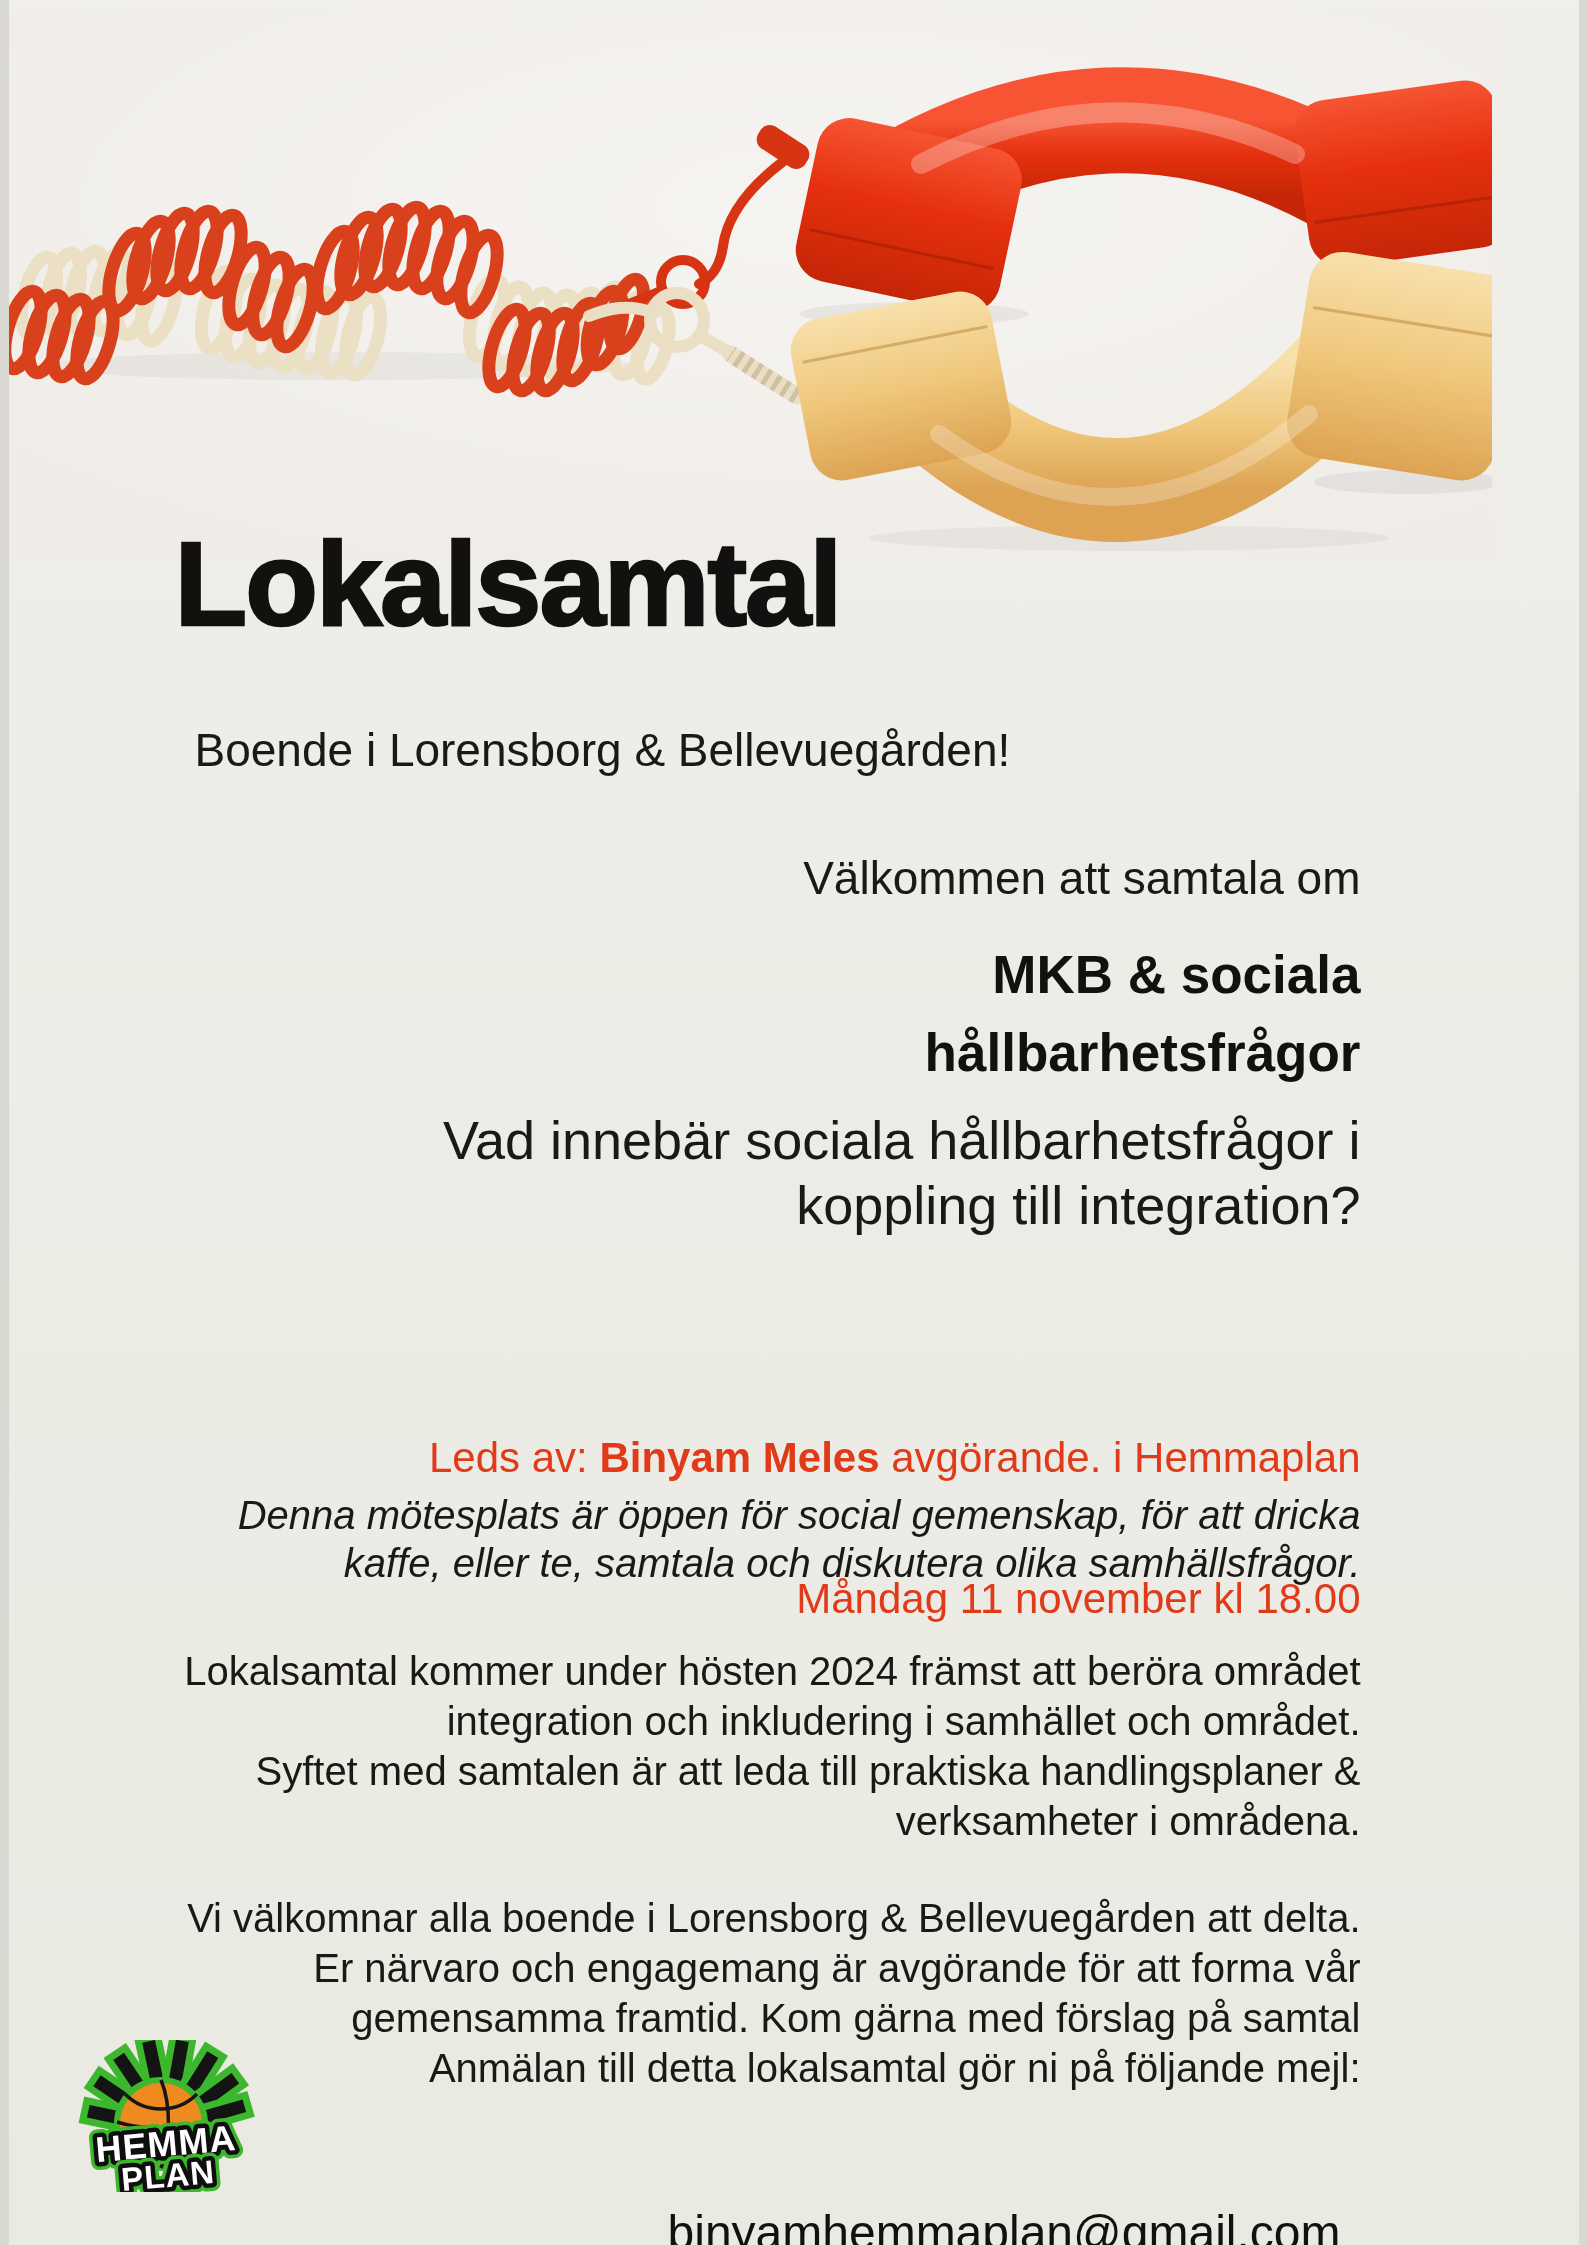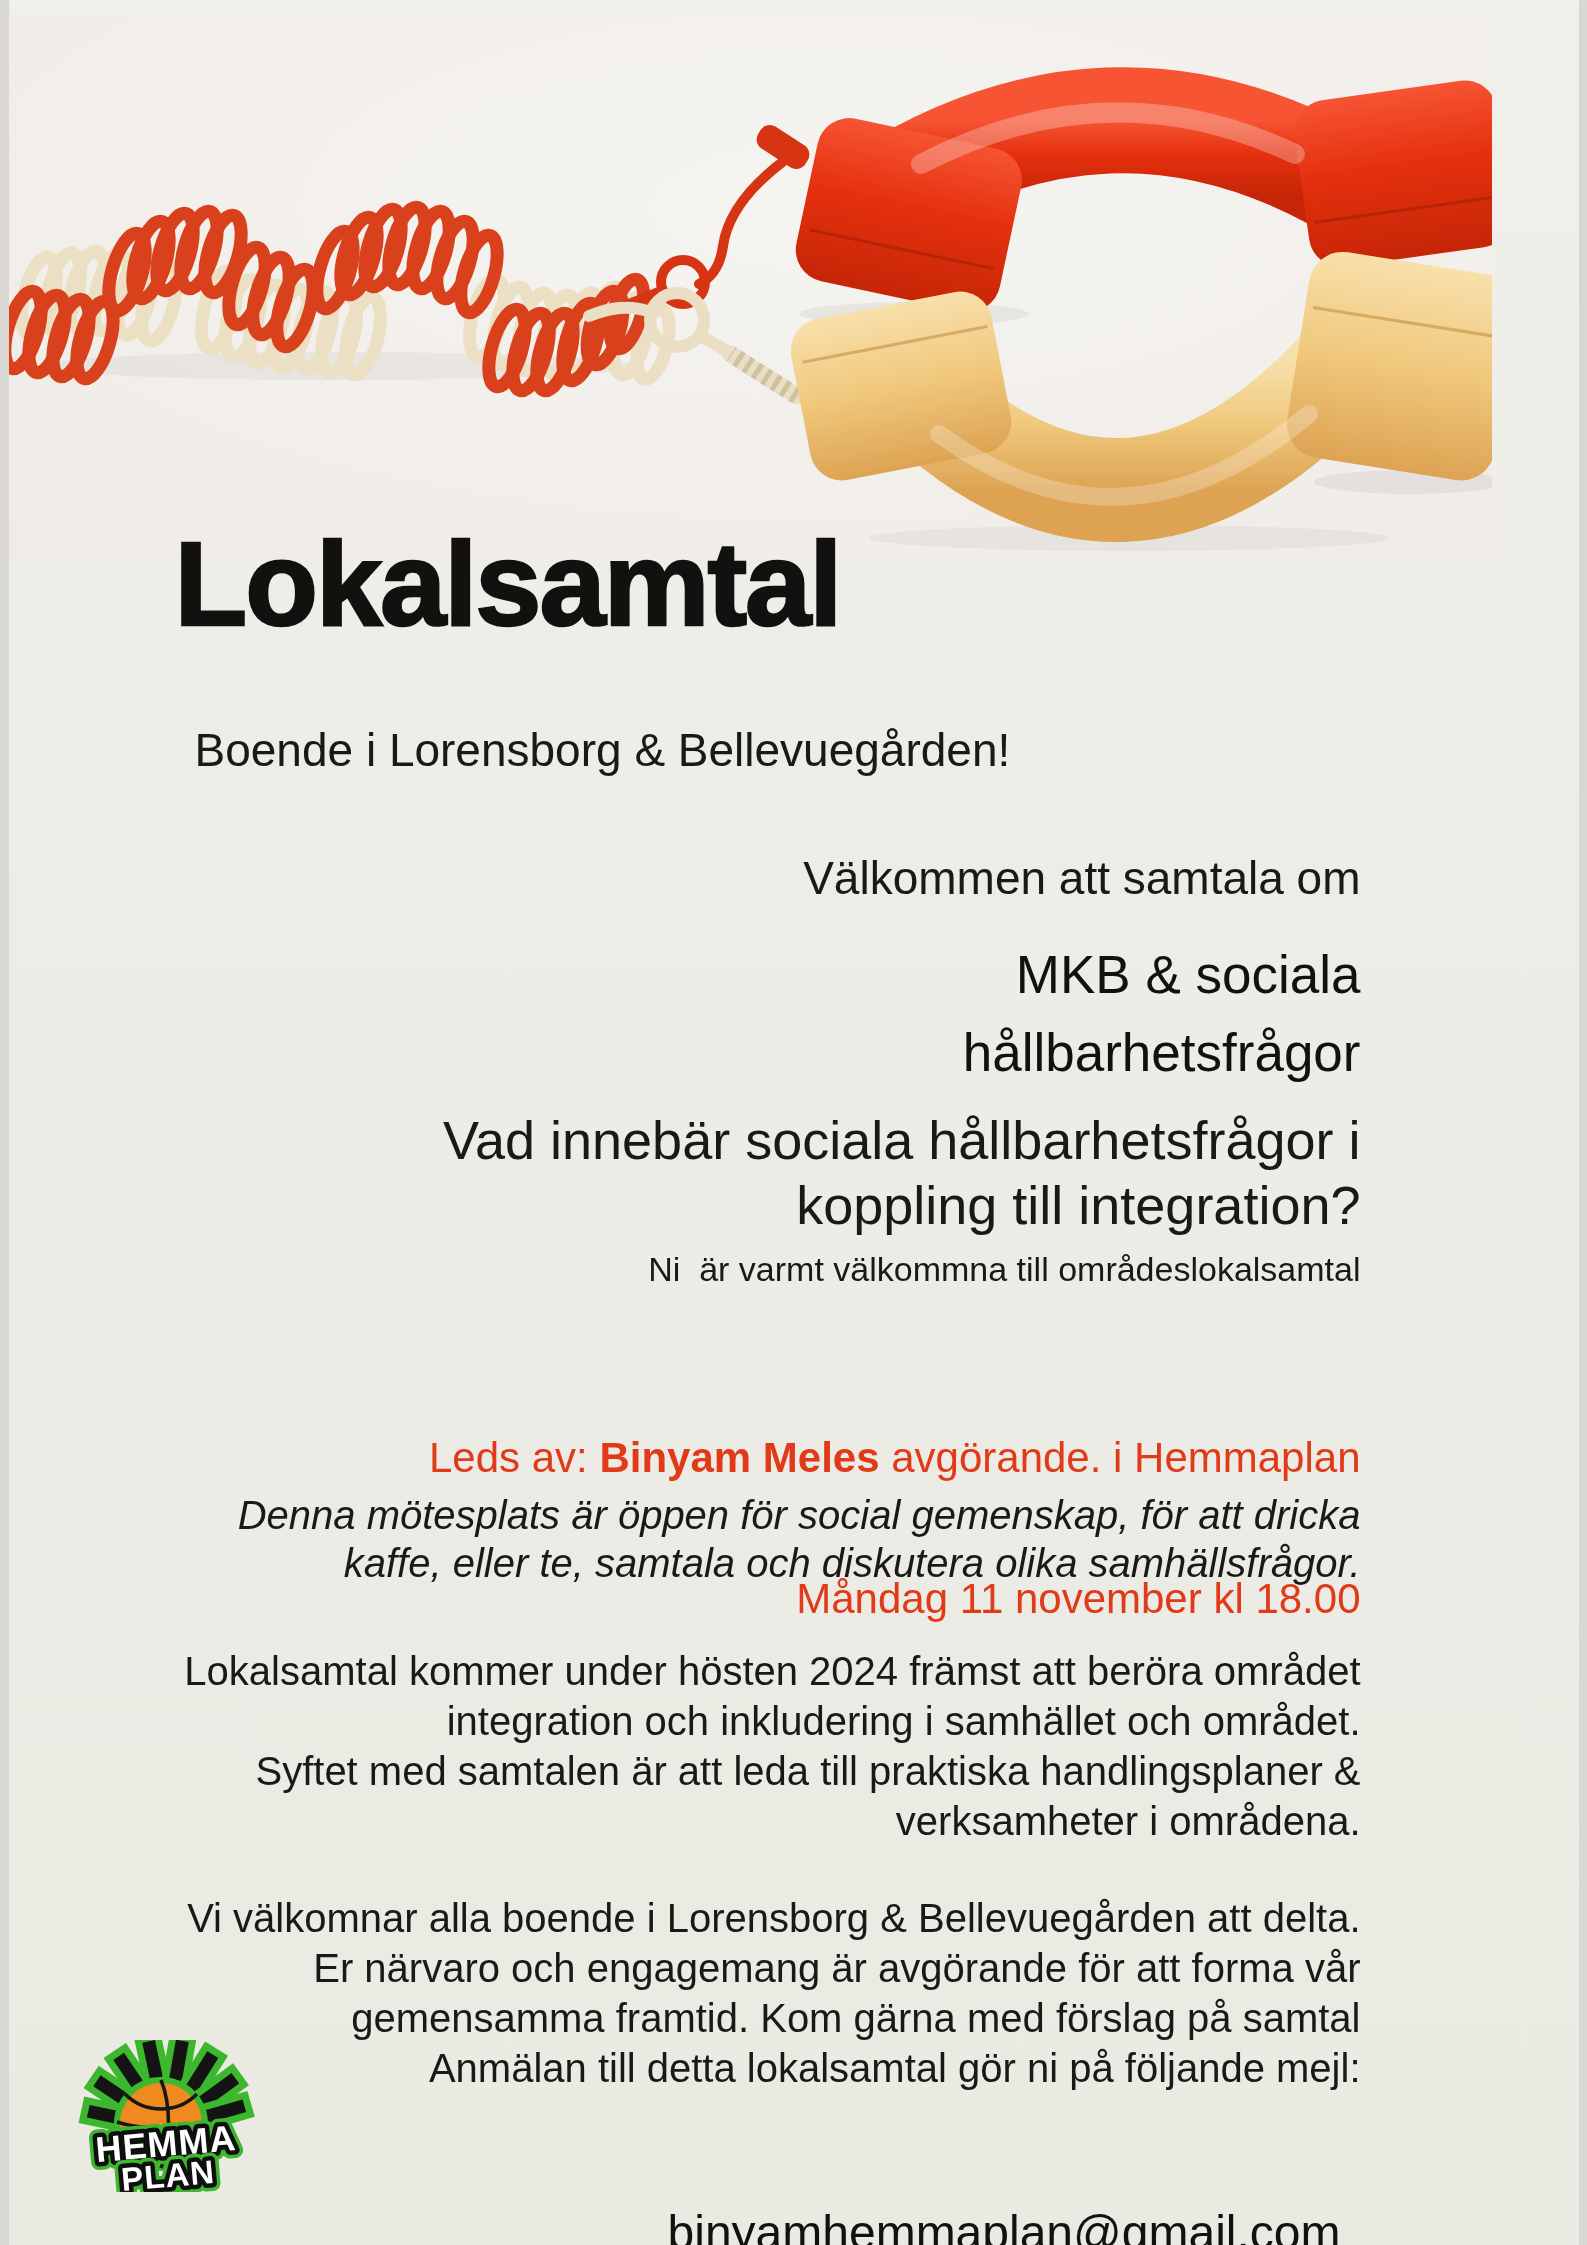--- a/index.html
+++ b/index.html
@@ -40,21 +40,21 @@
   }
   .centercol {
     position: absolute;
     left: 8px;
     width: 1344px;
     text-align: right;
     white-space: pre;
     color: #1b1916;
   }
   .welcome-line   { top: 855px;  font-size: 46px; line-height: 1; }
-  .topic-heading  { top: 936px;  font-size: 53px; line-height: 78px; font-weight: normal; color: #121110; }
+  .topic-heading  { top: 936px;  font-size: 53px; line-height: 78px; font-weight: bold; color: #121110; }
   .question-line  { top: 1108px; font-size: 54px; line-height: 65px; }
   .note-line      { top: 1252px; font-size: 34px; line-height: 1; }
   .event-block    { top: 1340px; font-size: 42px; line-height: 47px; color: #e03a18; }
   .event-block b  { font-weight: bold; }
   .para1          { top: 1491px; font-size: 40px; line-height: 48px; font-style: italic; }
   .para2          { top: 1646px; font-size: 40px; line-height: 50px; }
   .para3          { top: 1893px; font-size: 40px; line-height: 50px; }
   .email-row      { top: 2146px; font-size: 48px; line-height: 1.2; }
   .email-link {
     color: #121110;
@@ -214,21 +214,20 @@
   <div class="audience-line">Boende i Lorensborg &amp; Bellevuegården!</div>
 
   <div class="centercol welcome-line">Välkommen att samtala om</div>
 
   <div class="centercol topic-heading">MKB &amp; sociala
 hållbarhetsfrågor</div>
 
   <div class="centercol question-line">Vad innebär sociala hållbarhetsfrågor i
 koppling till integration?</div>
 
-  <div class="centercol note-line">Ni  är varmt välkommna till områdeslokalsamtal</div>
 
   <div class="centercol event-block">
     <div><span>Leds av: </span><b>Binyam Meles</b><span> avgörande. i Hemmaplan</span></div>
     <div>Måndag 11 november kl 18.00</div>
   </div>
 
   <div class="centercol para1">Denna mötesplats är öppen för social gemenskap, för att dricka
 kaffe, eller te, samtala och diskutera olika samhällsfrågor.</div>
 
   <div class="centercol para2">Lokalsamtal kommer under hösten 2024 främst att beröra området

